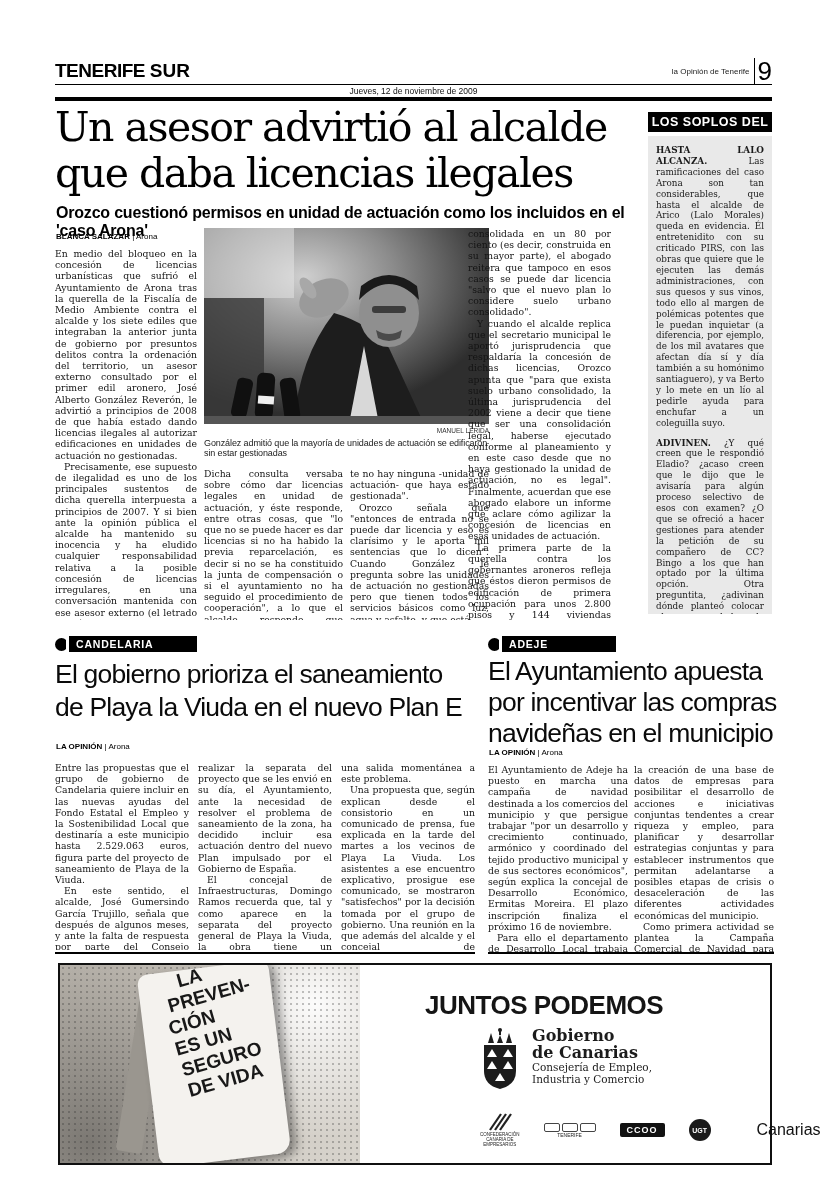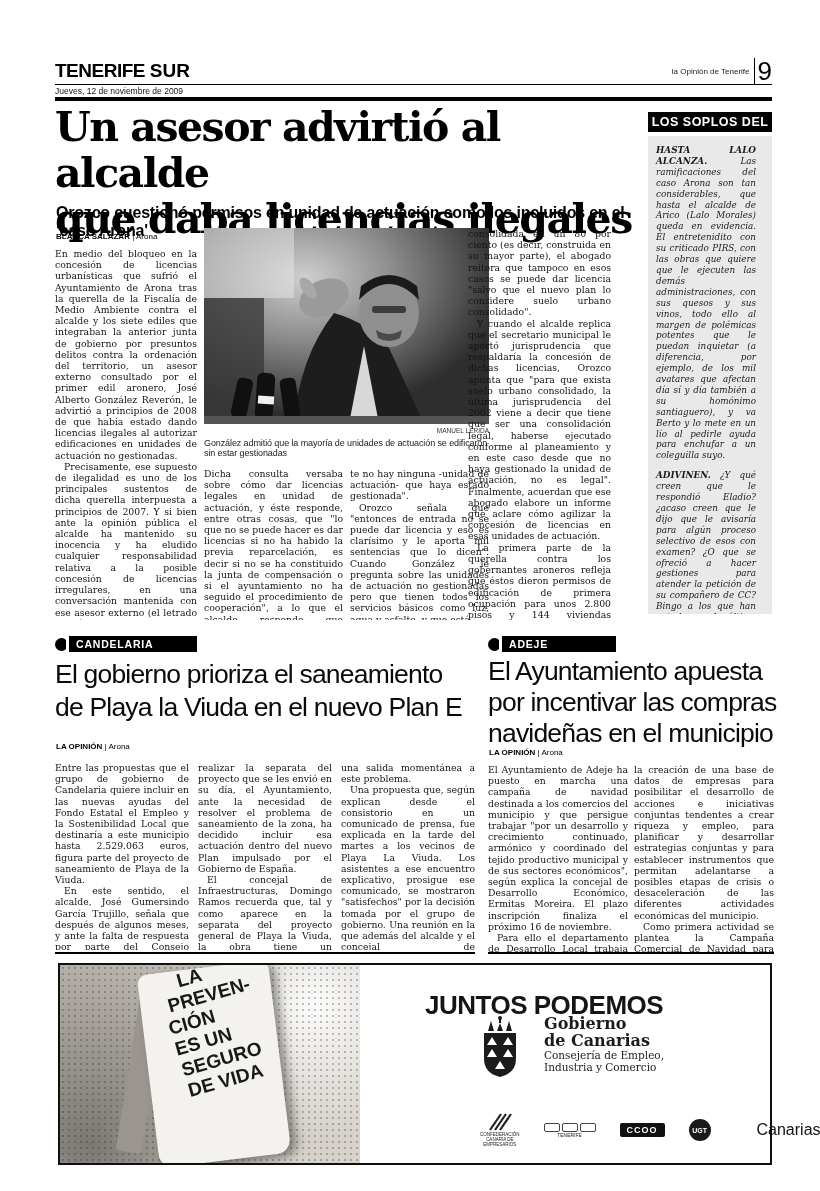--- a/index.html
+++ b/index.html
@@ -9,38 +9,38 @@
   
   .mast-section{font-family:"Liberation Sans",sans-serif;font-weight:bold;font-size:19px;
     letter-spacing:-0.5px;color:#000;}
   .mast-section .bold{letter-spacing:0;}
   .paper-name{font-family:"Liberation Sans",sans-serif;font-size:8px;color:#222;}
   .page-num{font-family:"Liberation Sans",sans-serif;font-size:26px;font-weight:normal;
     color:#000;border-left:1.5px solid #000;padding-left:3px;line-height:26px;}
   .rule-thin{background:#000;height:1px;}
   .rule-thick{background:#000;height:4px;}
   .rule-2{background:#000;height:2px;}
-  .date-line{font-family:"Liberation Sans",sans-serif;font-size:8.5px;color:#111;text-align:left;}
-  
-  .headline-main{font-family:"DejaVu Serif",serif;font-weight:bold;font-size:41px;
+  .date-line{font-family:"Liberation Sans",sans-serif;font-size:8.5px;color:#111;text-align:center;}
+  
+  .headline-main{font-family:"DejaVu Serif",serif;font-weight:normal;font-size:41px;
     line-height:46px;letter-spacing:-1.5px;color:#000;}
   .subhead{font-family:"Liberation Sans",sans-serif;font-weight:bold;font-size:16px;
     letter-spacing:-0.2px;color:#000;}
   .byline{font-family:"Liberation Sans",sans-serif;font-size:8px;font-weight:bold;color:#000;}
   .byline .place{font-weight:normal;}
   .bodytext p{margin:0;text-align:justify;font-size:9.3px;line-height:11.2px;color:#141414;}
   .bodytext p + p{text-indent:9px;}
   .bodytext{overflow:hidden;}
   .photo-credit{font-family:"Liberation Sans",sans-serif;font-size:6.5px;color:#333;text-align:right;}
   .photo-caption{font-family:"Liberation Sans",sans-serif;font-size:9px;color:#222;letter-spacing:-0.1px;}
   
   .soplos-title{background:#000;color:#fff;font-family:"Liberation Sans",sans-serif;
     font-weight:bold;font-size:12.5px;letter-spacing:0.5px;text-align:center;line-height:20px;height:20px;}
   .soplos-box{background:#e9e9e9;padding:9px 8px;overflow:hidden;}
-  .soplos-box p{margin:0 8px 9px 0;text-align:justify;font-size:8.8px;line-height:10.9px;color:#1a1a1a;font-style:italic;}
+  .soplos-box p{margin:0 0 9px 0;text-align:justify;font-size:8.8px;line-height:10.9px;color:#1a1a1a;}
   .soplos-box b{font-size:8.8px;}
   
   .kicker{display:flex;align-items:center;height:16px;}
   .kicker .dot{width:13px;height:13px;border-radius:50%;background:#000;flex:0 0 13px;}
   .kicker .paren{width:3px;height:16px;background:#fff;border-radius:0 6px 6px 0;margin-left:-2px;}
   .kicker .bar{background:#000;color:#fff;font-family:"Liberation Sans",sans-serif;font-weight:bold;
     font-size:10.5px;letter-spacing:0.8px;line-height:16px;padding:0 12px 0 7px;flex:1;}
   .headline-sec{font-family:"Liberation Sans",sans-serif;font-weight:normal;font-size:26.5px;
     letter-spacing:-0.8px;color:#0a0a0a;}
   
@@ -227,21 +227,21 @@
         <div class="sign-line" style="padding-left:28px;">PREVEN-</div>
         <div class="sign-line" style="padding-left:26px;">CIÓN</div>
         <div class="sign-line" style="padding-left:30px;">ES UN</div>
         <div class="sign-line" style="padding-left:34px;">SEGURO</div>
         <div class="sign-line" style="padding-left:38px;">DE VIDA</div>
       </div>
     </div>
 
     <div class="abs ad-slogan" style="left:365px;top:25px;">JUNTOS PODEMOS</div>
 
-    <div class="abs" style="left:418px;top:50px;display:flex;align-items:flex-start;gap:22px;">
+    <div class="abs" style="left:418px;top:62px;display:flex;align-items:flex-start;gap:10px;">
       <svg width="44" height="66" viewBox="0 0 44 66">
         <g fill="#1c1c1c">
           <circle cx="22" cy="3" r="2"></circle>
           <rect x="21" y="4" width="2" height="4"></rect>
           <path d="M10 16 L13 6 L16 16 Z"></path>
             <path d="M19 16 L22 8 L25 16 Z"></path>
             <path d="M28 16 L31 6 L34 16 Z"></path>
           <path d="M6 18 H38 V44 Q38 58 22 62 Q6 58 6 44 Z"></path>
         </g>
         <g fill="#ffffff">

